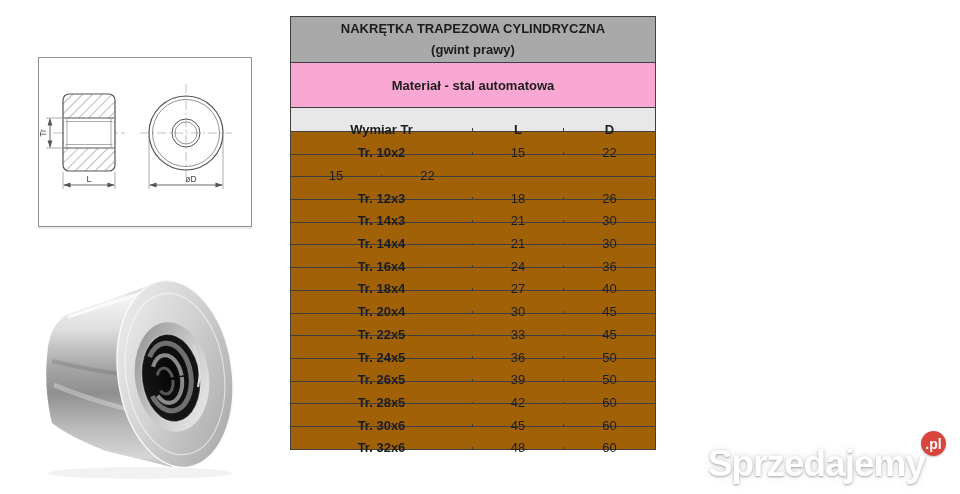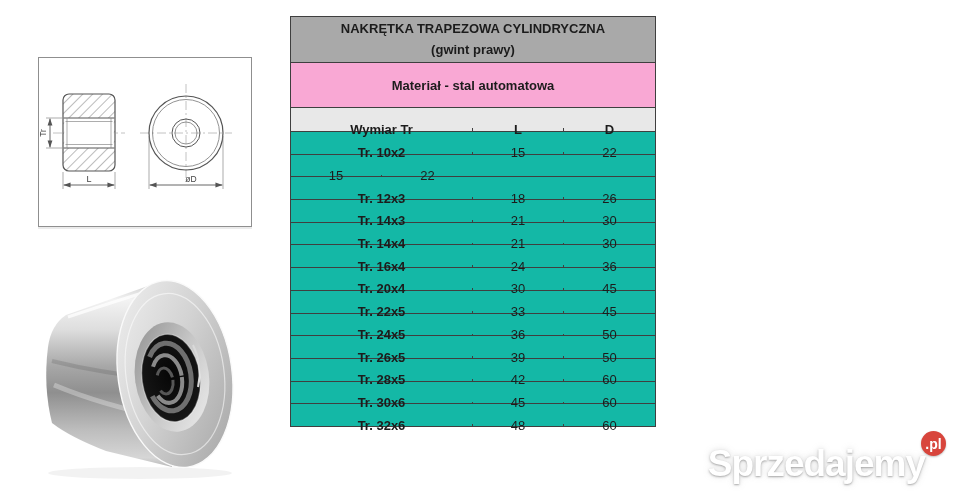--- a/index.html
+++ b/index.html
@@ -34,21 +34,21 @@
   .t-material{
     height:44px;background:#f9a8d4;border-bottom:1px solid #3f3f3f;
     display:flex;align-items:center;justify-content:center;
     font-weight:bold;font-size:13px;
   }
   .t-head{
     display:flex;height:23px;background:#e8e8e8;border-bottom:1px solid #3f3f3f;
     font-weight:bold;
   }
   .t-row{
-    display:flex;height:21.7px;border-bottom:1px solid #3f3f3f;background:#14b8a6;
+    display:flex;height:21.7px;border-bottom:1px solid #3f3f3f;background:#a16207;
   }
   .t-row:last-child{border-bottom:none;}
   .c{
     box-sizing:border-box;display:flex;align-items:center;justify-content:center;
     line-height:1;
     margin-top:20px;
   }
   .c-dim{flex:0 0 50%;border-right:1px solid #3f3f3f;font-weight:bold;}
   .c-l{flex:0 0 25%;border-right:1px solid #3f3f3f;}
   .c-d{flex:0 0 25%;}
@@ -217,20 +217,25 @@
       <div class="c c-dim">Tr. 14x4</div>
       <div class="c c-l">21</div>
       <div class="c c-d">30</div>
     </div>
     <div class="t-row">
       <div class="c c-dim">Tr. 16x4</div>
       <div class="c c-l">24</div>
       <div class="c c-d">36</div>
     </div>
     <div class="t-row">
+      <div class="c c-dim">Tr. 18x4</div>
+      <div class="c c-l">27</div>
+      <div class="c c-d">40</div>
+    </div>
+    <div class="t-row">
       <div class="c c-dim">Tr. 20x4</div>
       <div class="c c-l">30</div>
       <div class="c c-d">45</div>
     </div>
     <div class="t-row">
       <div class="c c-dim">Tr. 22x5</div>
       <div class="c c-l">33</div>
       <div class="c c-d">45</div>
     </div>
     <div class="t-row">

